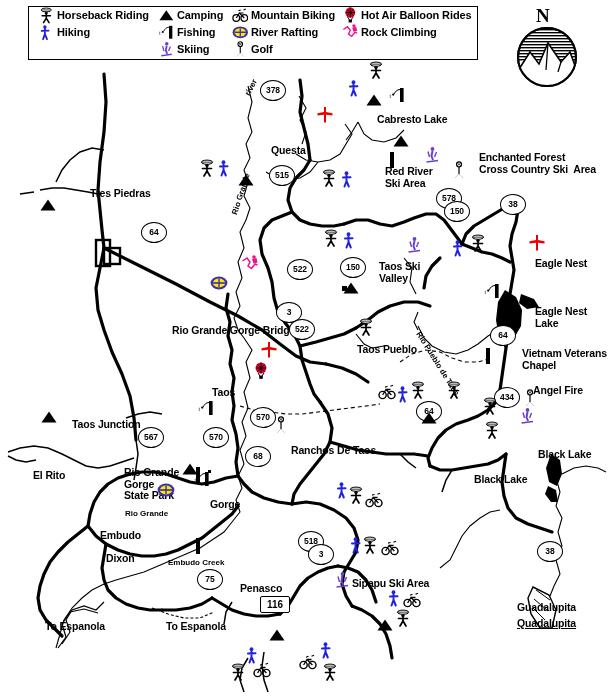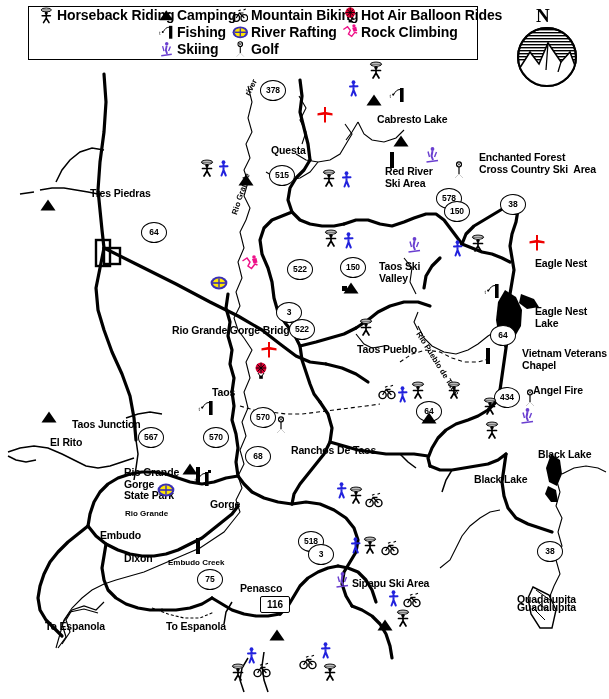--- a/index.html
+++ b/index.html
@@ -6,21 +6,21 @@
   html,body{margin:0;padding:0;background:#ffffff;}
   body{width:609px;height:699px;position:relative;overflow:hidden;
        font-family:"Liberation Sans",sans-serif;color:#000;}
 
   
   #legend{position:absolute;left:28px;top:6px;width:448px;height:52px;
           border:1px solid #000;background:#fff;}
   .leg-col{position:absolute;top:0;}
   .leg-row{display:flex;align-items:center;height:17px;margin:0;}
   .leg-ico{width:22px;height:17px;display:flex;align-items:center;justify-content:center;flex:0 0 22px;}
-  .leg-txt{font-size:14px;font-weight:bold;letter-spacing:-0.1px;white-space:nowrap;
+  .leg-txt{font-size:11px;font-weight:bold;letter-spacing:-0.1px;white-space:nowrap;
            line-height:11px;}
 
   
   #compass{position:absolute;left:508px;top:8px;width:78px;height:78px;}
   #compass .nlab{position:absolute;left:28px;top:-2px;font-size:19px;font-weight:bold;
                  font-family:"Liberation Serif",serif;line-height:19px;}
   #compass svg{position:absolute;left:8px;top:18px;}
 
   
   #map{position:absolute;left:0;top:62px;width:609px;height:637px;}
@@ -49,20 +49,29 @@
       <div class="leg-row">
         <span class="leg-ico">
           <svg width="16.560000000000002" height="16.560000000000002" viewBox="0 0 18 18">
             <ellipse cx="9" cy="3.2" rx="5.6" ry="2.1" fill="#f0f0f0" stroke="#000" stroke-width="1"></ellipse>
                <path d="M4 3.2 h10" stroke="#000" stroke-width="0.7"></path>
                <circle cx="9" cy="6.6" r="1.7" fill="#000"></circle>
                <path d="M9 8.2 L9 12 M4.5 9.5 L13.5 9.5 M9 12 L6 17 M9 12 L12 17" stroke="#000" stroke-width="1.7" fill="none" stroke-linecap="round"></path>
           </svg>
         </span>
         <span class="leg-txt">Horseback Riding</span>
+      </div>
+      <div class="leg-row">
+        <span class="leg-ico">
+          <svg width="16.560000000000002" height="16.560000000000002" viewBox="0 0 18 18">
+            <circle cx="7.5" cy="3.2" r="1.9" fill="#2222dd"></circle>
+               <path d="M7.5 5.2 L7.5 11 M4 7.5 L11.5 7.2 M7.5 11 L5.5 16.5 M7.5 11 L9.8 16.5" stroke="#2222dd" stroke-width="2" fill="none" stroke-linecap="round"></path>
+          </svg>
+        </span>
+        <span class="leg-txt">Hiking</span>
       </div>
     </div>
   <div class="leg-col" id="legcol1" style="left:126px;">
       <div class="leg-row">
         <span class="leg-ico">
           <svg width="16.560000000000002" height="16.560000000000002" viewBox="0 0 18 18">
             <path d="M9 3.5 L16.5 14.5 L1.5 14.5 Z" fill="#000"></path>
           </svg>
         </span>
         <span class="leg-txt">Camping</span>
@@ -298,33 +307,33 @@
       <div class="plabel" style="left: 379px; top: 199px;">Taos Ski
 Valley</div>
       <div class="plabel" style="left: 535px; top: 196px;">Eagle Nest</div>
       <div class="plabel" style="left: 535px; top: 244px;">Eagle Nest
 Lake</div>
       <div class="plabel" style="left: 522px; top: 286px;">Vietnam Veterans
 Chapel</div>
       <div class="plabel" style="left: 533px; top: 323px;">Angel Fire</div>
       <div class="plabel" style="left: 538px; top: 387px;">Black Lake</div>
       <div class="plabel" style="left: 474px; top: 412px;">Black Lake</div>
-      <div class="plabel" style="left: 517px; top: 532px;">Quadalupita</div>
+      <div class="plabel" style="left: 517px; top: 556px; text-decoration: underline;">Quadalupita</div>
       <div class="plabel" style="left: 357px; top: 282px;">Taos Pueblo</div>
       <div class="plabel" style="left: 172px; top: 263px;">Rio Grande Gorge Bridge</div>
       <div class="plabel" style="left: 212px; top: 325px;">Taos</div>
       <div class="plabel" style="left: 291px; top: 383px;">Ranchos De Taos</div>
       <div class="plabel" style="left: 72px; top: 357px;">Taos Junction</div>
-      <div class="plabel" style="left: 33px; top: 375px; margin-left: 17px;">El Rito</div>
+      <div class="plabel" style="left: 33px; top: 408px;">El Rito</div>
       <div class="plabel" style="left: 124px; top: 405px;">Rio Grande
 Gorge
 State Park</div>
       <div class="plabel" style="left: 210px; top: 437px;">Gorge</div>
       <div class="plabel" style="left: 100px; top: 468px;">Embudo</div>
-      <div class="plabel" style="left: 106px; top: 491px; margin-left: 18px;">Dixon</div>
+      <div class="plabel" style="left: 106px; top: 491px;">Dixon</div>
       <div class="plabel" style="left: 240px; top: 521px; text-align: right;">Penasco</div>
       <div class="plabel" style="left: 352px; top: 516px;">Sipapu Ski Area</div>
       <div class="plabel" style="left: 45px; top: 559px;">To Espanola</div>
       <div class="plabel" style="left: 166px; top: 559px;">To Espanola</div>
       <div class="plabel" style="left: 517px; top: 540px;">Guadalupita</div>
     </div>
 
   <div id="riverlayer">
       <div class="riverlab" style="left: 243px; top: 31px; transform: rotate(-62deg); transform-origin: left top;">river</div>
       <div class="riverlab" style="left: 230px; top: 151px; transform: rotate(-72deg); transform-origin: left top;">Rio Grande</div>

